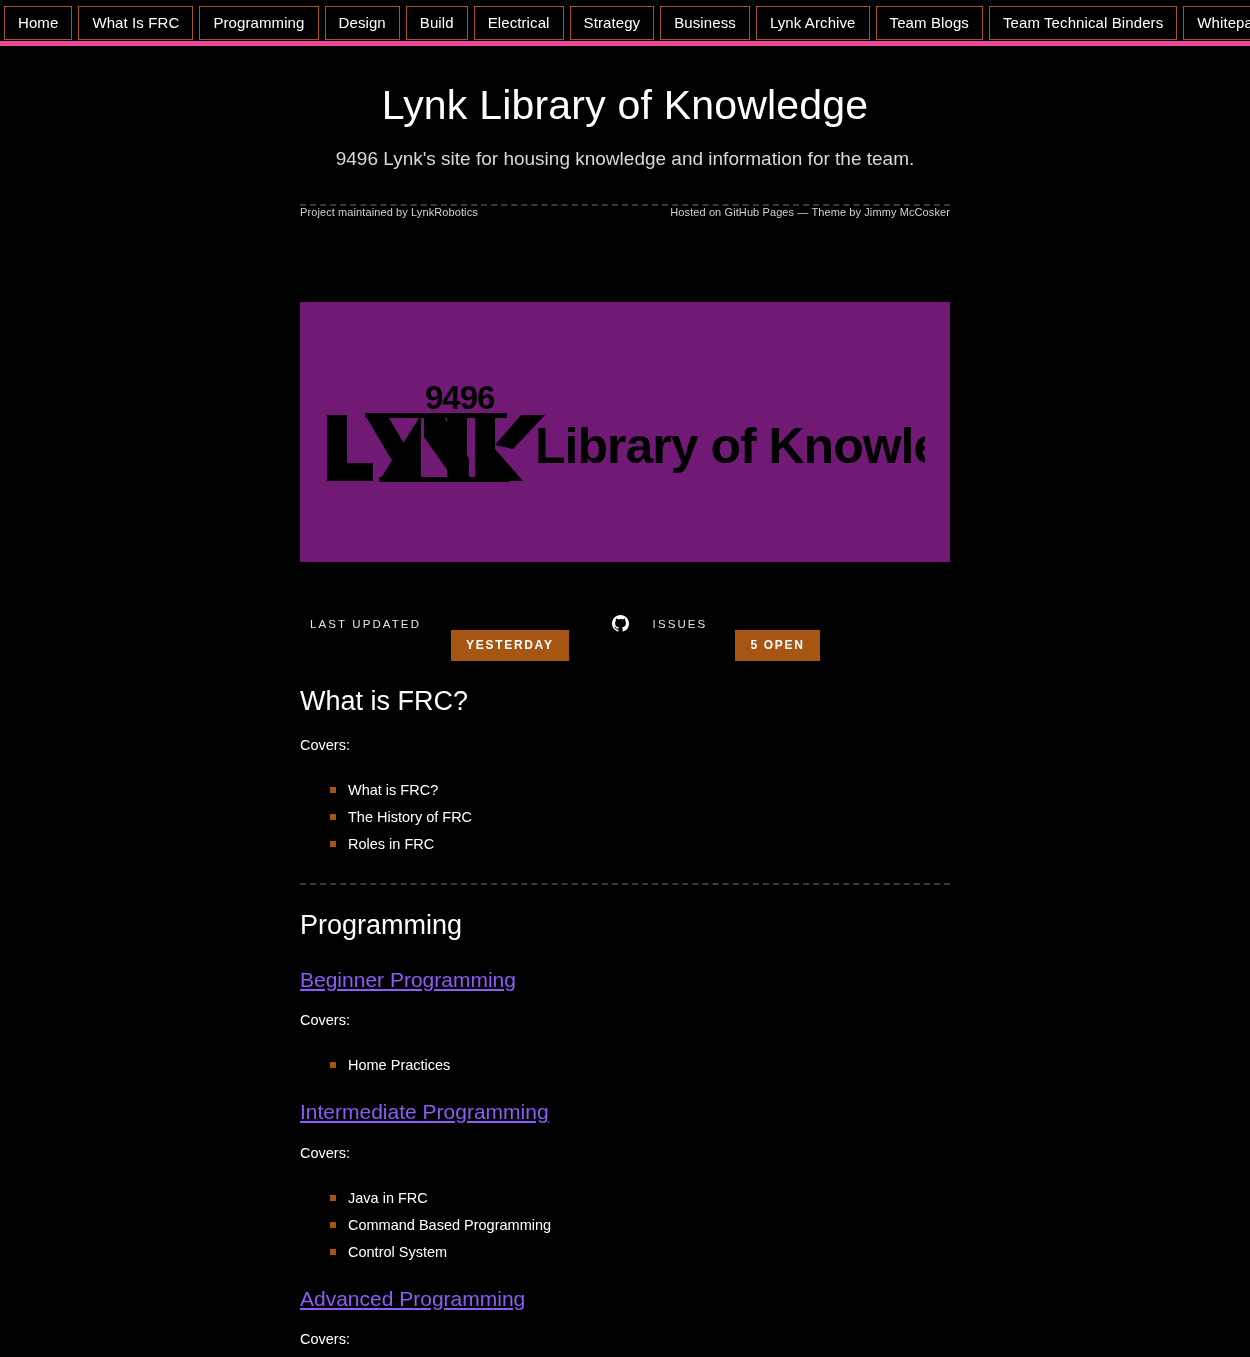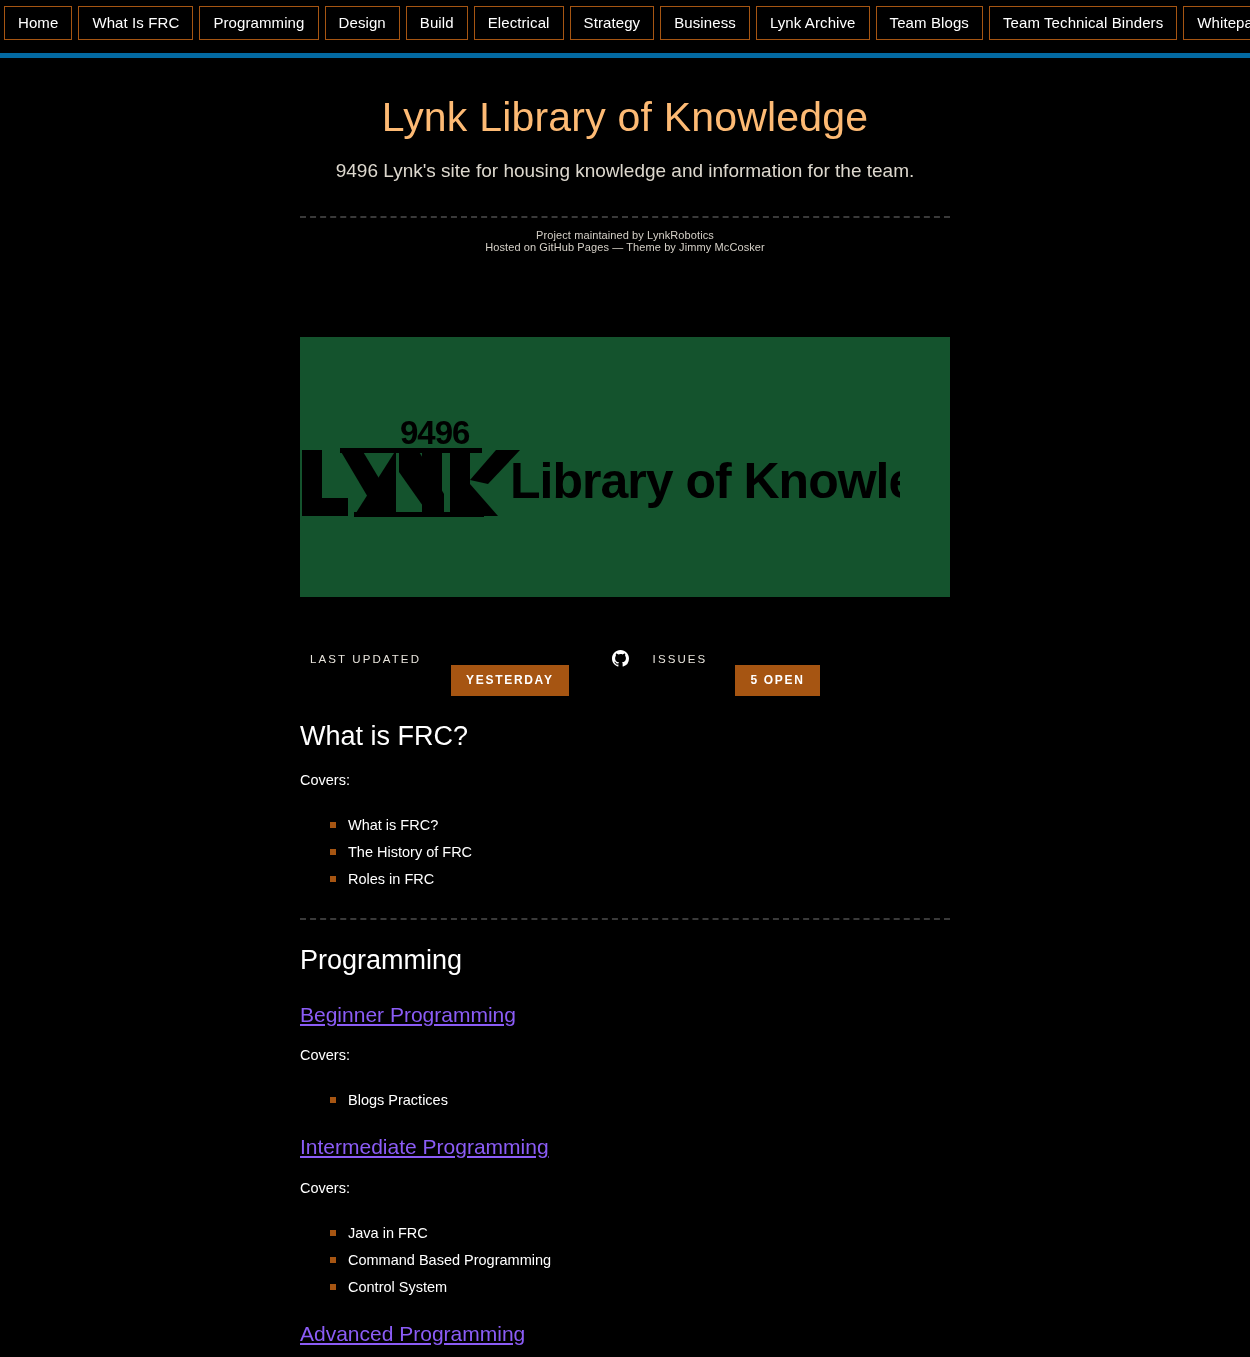--- a/index.html
+++ b/index.html
@@ -17,23 +17,23 @@
   }
 
   
   .navbar {
     position: relative;
     display: flex;
     align-items: flex-start;
     gap: 6px;
     padding: 6px 4px 0 4px;
     background: #000000;
-    border-bottom: 5px solid #0369a1;
+    border-bottom: 5px solid #ec4899;
     box-sizing: border-box;
-    height: 58px;
+    height: 46px;
     overflow: hidden;
   }
   .nav-btn {
     border: 1px solid #a65512;
     background: #000000;
     color: #ffffff;
     font-size: 15px;
     line-height: 1;
     padding: 8px 13px 9px 13px;
     white-space: nowrap;
@@ -47,21 +47,21 @@
     width: 650px;
     margin: 0 auto;
     padding-top: 34px;
     box-sizing: content-box;
   }
 
   .site-title {
     text-align: center;
     font-size: 41px;
     font-weight: 400;
-    color: #fdba74;
+    color: #ffffff;
     margin: 0;
     letter-spacing: 0.2px;
     line-height: 1.25;
   }
   .site-subtitle {
     text-align: center;
     font-size: 19px;
     font-weight: 400;
     color: #ddd8ce;
     margin: 16px 0 0 0;
@@ -71,37 +71,36 @@
   .rule {
     height: 0;
     border: 0;
     border-top: 2px dashed #3a3a3a;
     margin: 32px 0 0 0;
   }
 
   .credits {
     display: flex;
     justify-content: space-between;
-    align-items: center;
-    margin-top: 11px;
+    align-items: flex-start;
+    margin-top: 0;
     font-size: 11px;
     color: #d5d0c7;
     letter-spacing: 0.1px;
-    flex-direction: column;
   }
 
   
   .banner {
     margin-top: 84px;
     width: 650px;
     height: 260px;
-    background: #14532d;
+    background: #701a75;
     display: flex;
     align-items: center;
-    justify-content: flex-start;
+    justify-content: center;
     overflow: hidden;
   }
   .banner svg { display: block; }
 
   
   .status-row {
     display: flex;
     align-items: center;
     margin-top: 25px;
     gap: 16px;
@@ -275,21 +274,21 @@
         </ul>
         <hr class="section-rule">
       </div>
       <div class="section-block">
         <h2 class="h1-section">Programming</h2>
       </div>
       <div class="section-block">
         <h3 class="h2-section">Beginner Programming</h3>
         <p class="covers">Covers:</p>
         <ul class="bullets">
-          <li>Blogs Practices</li>
+          <li>Home Practices</li>
         </ul>
       </div>
       <div class="section-block">
         <h3 class="h2-section">Intermediate Programming</h3>
         <p class="covers">Covers:</p>
         <ul class="bullets">
           <li>Java in FRC</li>
           <li>Command Based Programming</li>
           <li>Control System</li>
         </ul>

